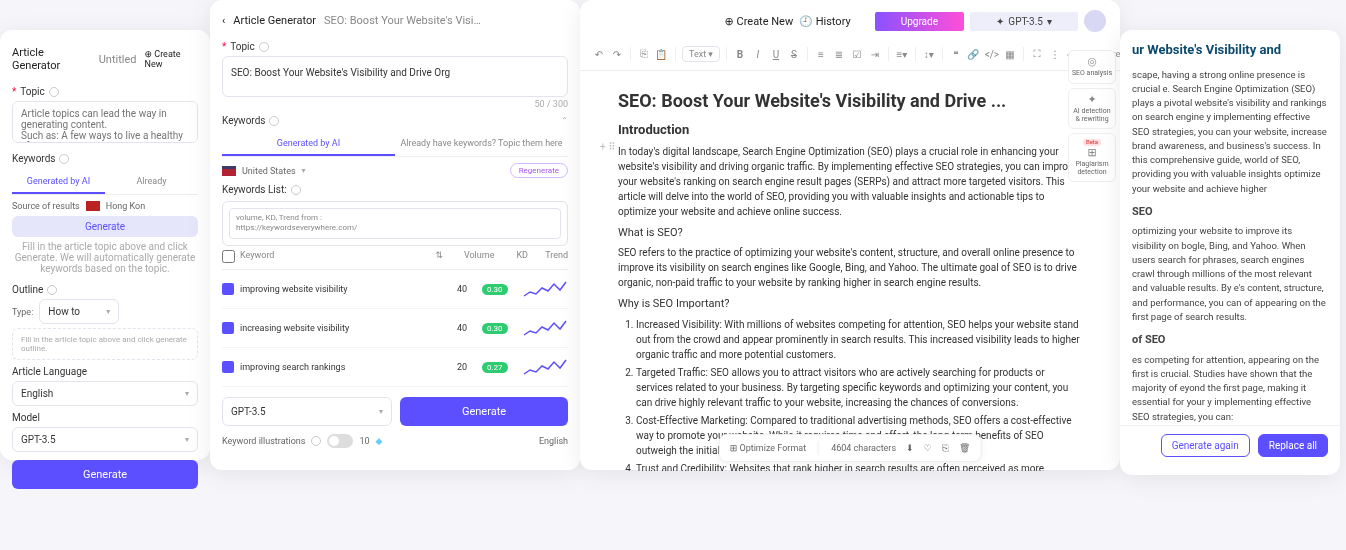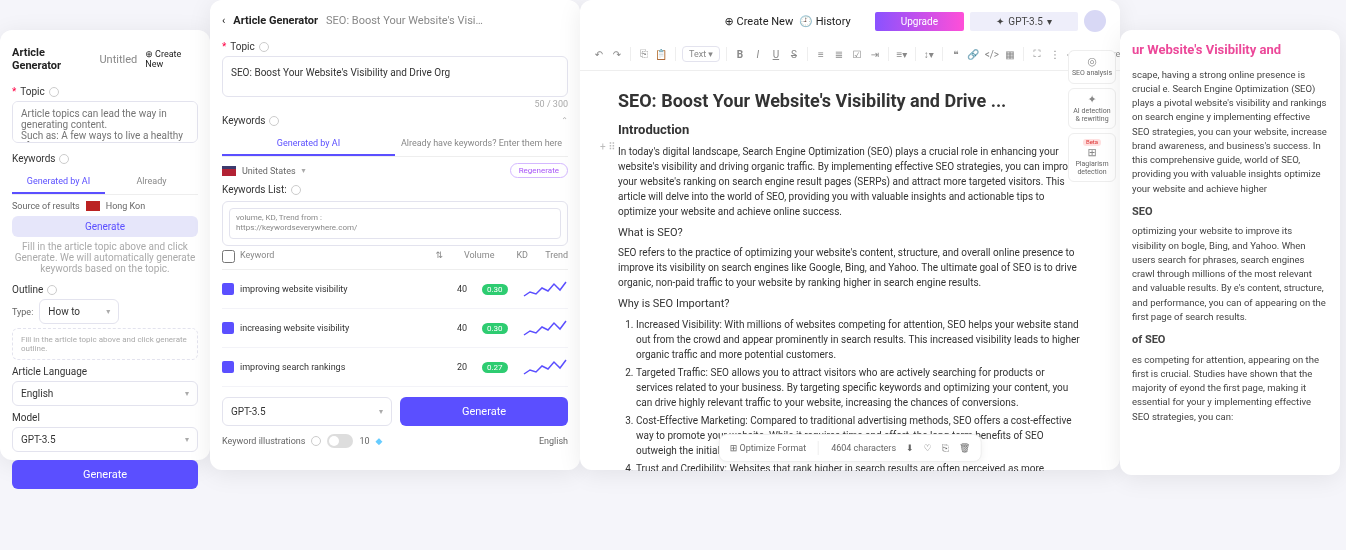--- a/index.html
+++ b/index.html
@@ -3,21 +3,21 @@
 <meta charset="utf-8">
 <style>
 *{box-sizing:border-box;margin:0;padding:0;font-family:-apple-system,BlinkMacSystemFont,'Segoe UI',Roboto,sans-serif}
 body{background:#f5f5fa;width:1346px;height:550px;overflow:hidden;position:relative}
 .layer{position:absolute;background:#fff;border-radius:12px;box-shadow:0 4px 24px rgba(0,0,0,.08)}
 .layer1{left:0;top:30px;width:210px;height:430px;padding:12px 12px}
 .layer2{left:210px;top:0;width:370px;height:470px;padding:10px 12px}
 .layer3{left:580px;top:0;width:540px;height:470px}
 .layer4{left:1120px;top:30px;width:220px;height:445px;padding:0}
 .hdr{display:flex;align-items:center;gap:8px;font-size:11px;color:#222;padding:4px 0 8px}
-.hdr .bold{font-weight:700}
+.hdr .bold{font-weight:400}
 .hdr .sub{color:#888}
 .pill{border-radius:2px;padding:4px 26px;font-size:10px;display:flex;align-items:center;gap:4px}
 .upgrade{background:linear-gradient(90deg,#8a52ff,#ff4fd8);color:#fff}
 .model-pill{background:#eeeefa;color:#444}
 .avatar{width:22px;height:22px;border-radius:50%;background:#d8d8f5}
 .label{font-size:10px;color:#333;margin:6px 0 4px;display:flex;align-items:center;gap:4px}
 .req{color:#f04}
 .hint{width:10px;height:10px;border-radius:50%;border:1px solid #ccc;display:inline-block}
 .inp{width:100%;border:1px solid #e3e3ee;border-radius:6px;padding:6px 8px;font-size:10px;color:#333;background:#fff}
 .ta{min-height:42px;resize:none}
@@ -62,21 +62,21 @@
 .doc p{margin-bottom:6px}
 .doc ol{padding-left:18px;margin-bottom:6px}
 .doc li{margin-bottom:3px}
 .handle{position:absolute;left:20px;top:68px;font-size:10px;color:#bbb}
 .sidepanel{position:absolute;right:4px;top:50px;width:48px;display:flex;flex-direction:column;gap:4px}
 .sp-item{background:#fff;border:1px solid #eee;border-radius:6px;padding:5px 2px;text-align:center;font-size:7px;color:#666;line-height:1.1}
 .sp-ico{font-size:11px;display:block;margin-bottom:2px;color:#888}
 .beta{background:#ffe0e0;color:#d33;border-radius:3px;font-size:6px;padding:0 3px;display:inline-block}
 .float-bar{position:absolute;bottom:8px;left:50%;transform:translateX(-50%);background:#fff;border:1px solid #eee;border-radius:8px;padding:6px 10px;display:flex;align-items:center;gap:10px;font-size:9px;color:#666;box-shadow:0 2px 8px rgba(0,0,0,.06)}
 .l4-body{padding:10px 12px;height:395px;overflow:hidden;font-size:9.5px;color:#444;line-height:1.5}
-.l4-body h2{font-size:13px;font-weight:700;margin-bottom:8px;color:#ec4899}
+.l4-body h2{font-size:13px;font-weight:700;margin-bottom:8px;color:#0c4a6e}
 .l4-body h3{font-size:11px;font-weight:700;margin:8px 0 4px}
 .l4-body p{margin-bottom:6px}
 .l4-foot{padding:8px 12px;display:flex;gap:8px;justify-content:flex-end;border-top:1px solid #f0f0f5}
 .obtn{border:1px solid #5b4fff;color:#5b4fff;background:#fff;border-radius:6px;padding:5px 10px;font-size:10px;cursor:pointer}
 .obtn.fill{background:#5b4fff;color:#fff}
 .sel{border:1px solid #e3e3ee;border-radius:6px;padding:6px 8px;font-size:10px;color:#333;background:#fff;width:100%;display:flex;justify-content:space-between;align-items:center}
 .chev{font-size:8px;color:#aaa}
 svg{overflow:visible}
 </style>
 </head>
@@ -148,21 +148,21 @@
     </div>
   <div class="inp" style="padding:10px 8px 18px"><span>SEO: Boost Your Website's Visibility and Drive Org</span></div>
   <div class="counter">50 / 300</div>
   <div class="label">
       <span>Keywords</span>
       <span class="hint"></span>
       <span class="chev" style="margin-left:auto">⌃</span>
     </div>
   <div class="tabs">
     <div class="tab act">Generated by AI</div>
-    <div class="tab">Already have keywords? Enter them here</div>
+    <div class="tab">Already have keywords? Topic them here</div>
   </div>
   <div class="row">
       <span class="flag us"></span>
       <span>United States</span>
       <span class="chev">▾</span>
       <span class="regen">Regenerate</span>
     </div>
   <div class="label">
       <span>Keywords List:</span>
       <span class="hint"></span>
@@ -310,13 +310,17 @@
 <div class="layer layer4">
   <div class="l4-body">
     <h2>ur Website's Visibility and</h2>
     <p>scape, having a strong online presence is crucial e. Search Engine Optimization (SEO) plays a pivotal website's visibility and rankings on search engine y implementing effective SEO strategies, you can your website, increase brand awareness, and business's success. In this comprehensive guide, world of SEO, providing you with valuable insights optimize your website and achieve higher</p>
     <h3>SEO</h3>
     <p>optimizing your website to improve its visibility on bogle, Bing, and Yahoo. When users search for phrases, search engines crawl through millions of the most relevant and valuable results. By e's content, structure, and performance, you can of appearing on the first page of search results.</p>
     <h3>of SEO</h3>
     <p>es competing for attention, appearing on the first is crucial. Studies have shown that the majority of eyond the first page, making it essential for your y implementing effective SEO strategies, you can:</p>
 
   </div>
+  <div class="l4-foot">
+    <button class="obtn">Generate again</button>
+    <button class="obtn fill">Replace all</button>
+  </div>
 </div>
 
 </body></html>

